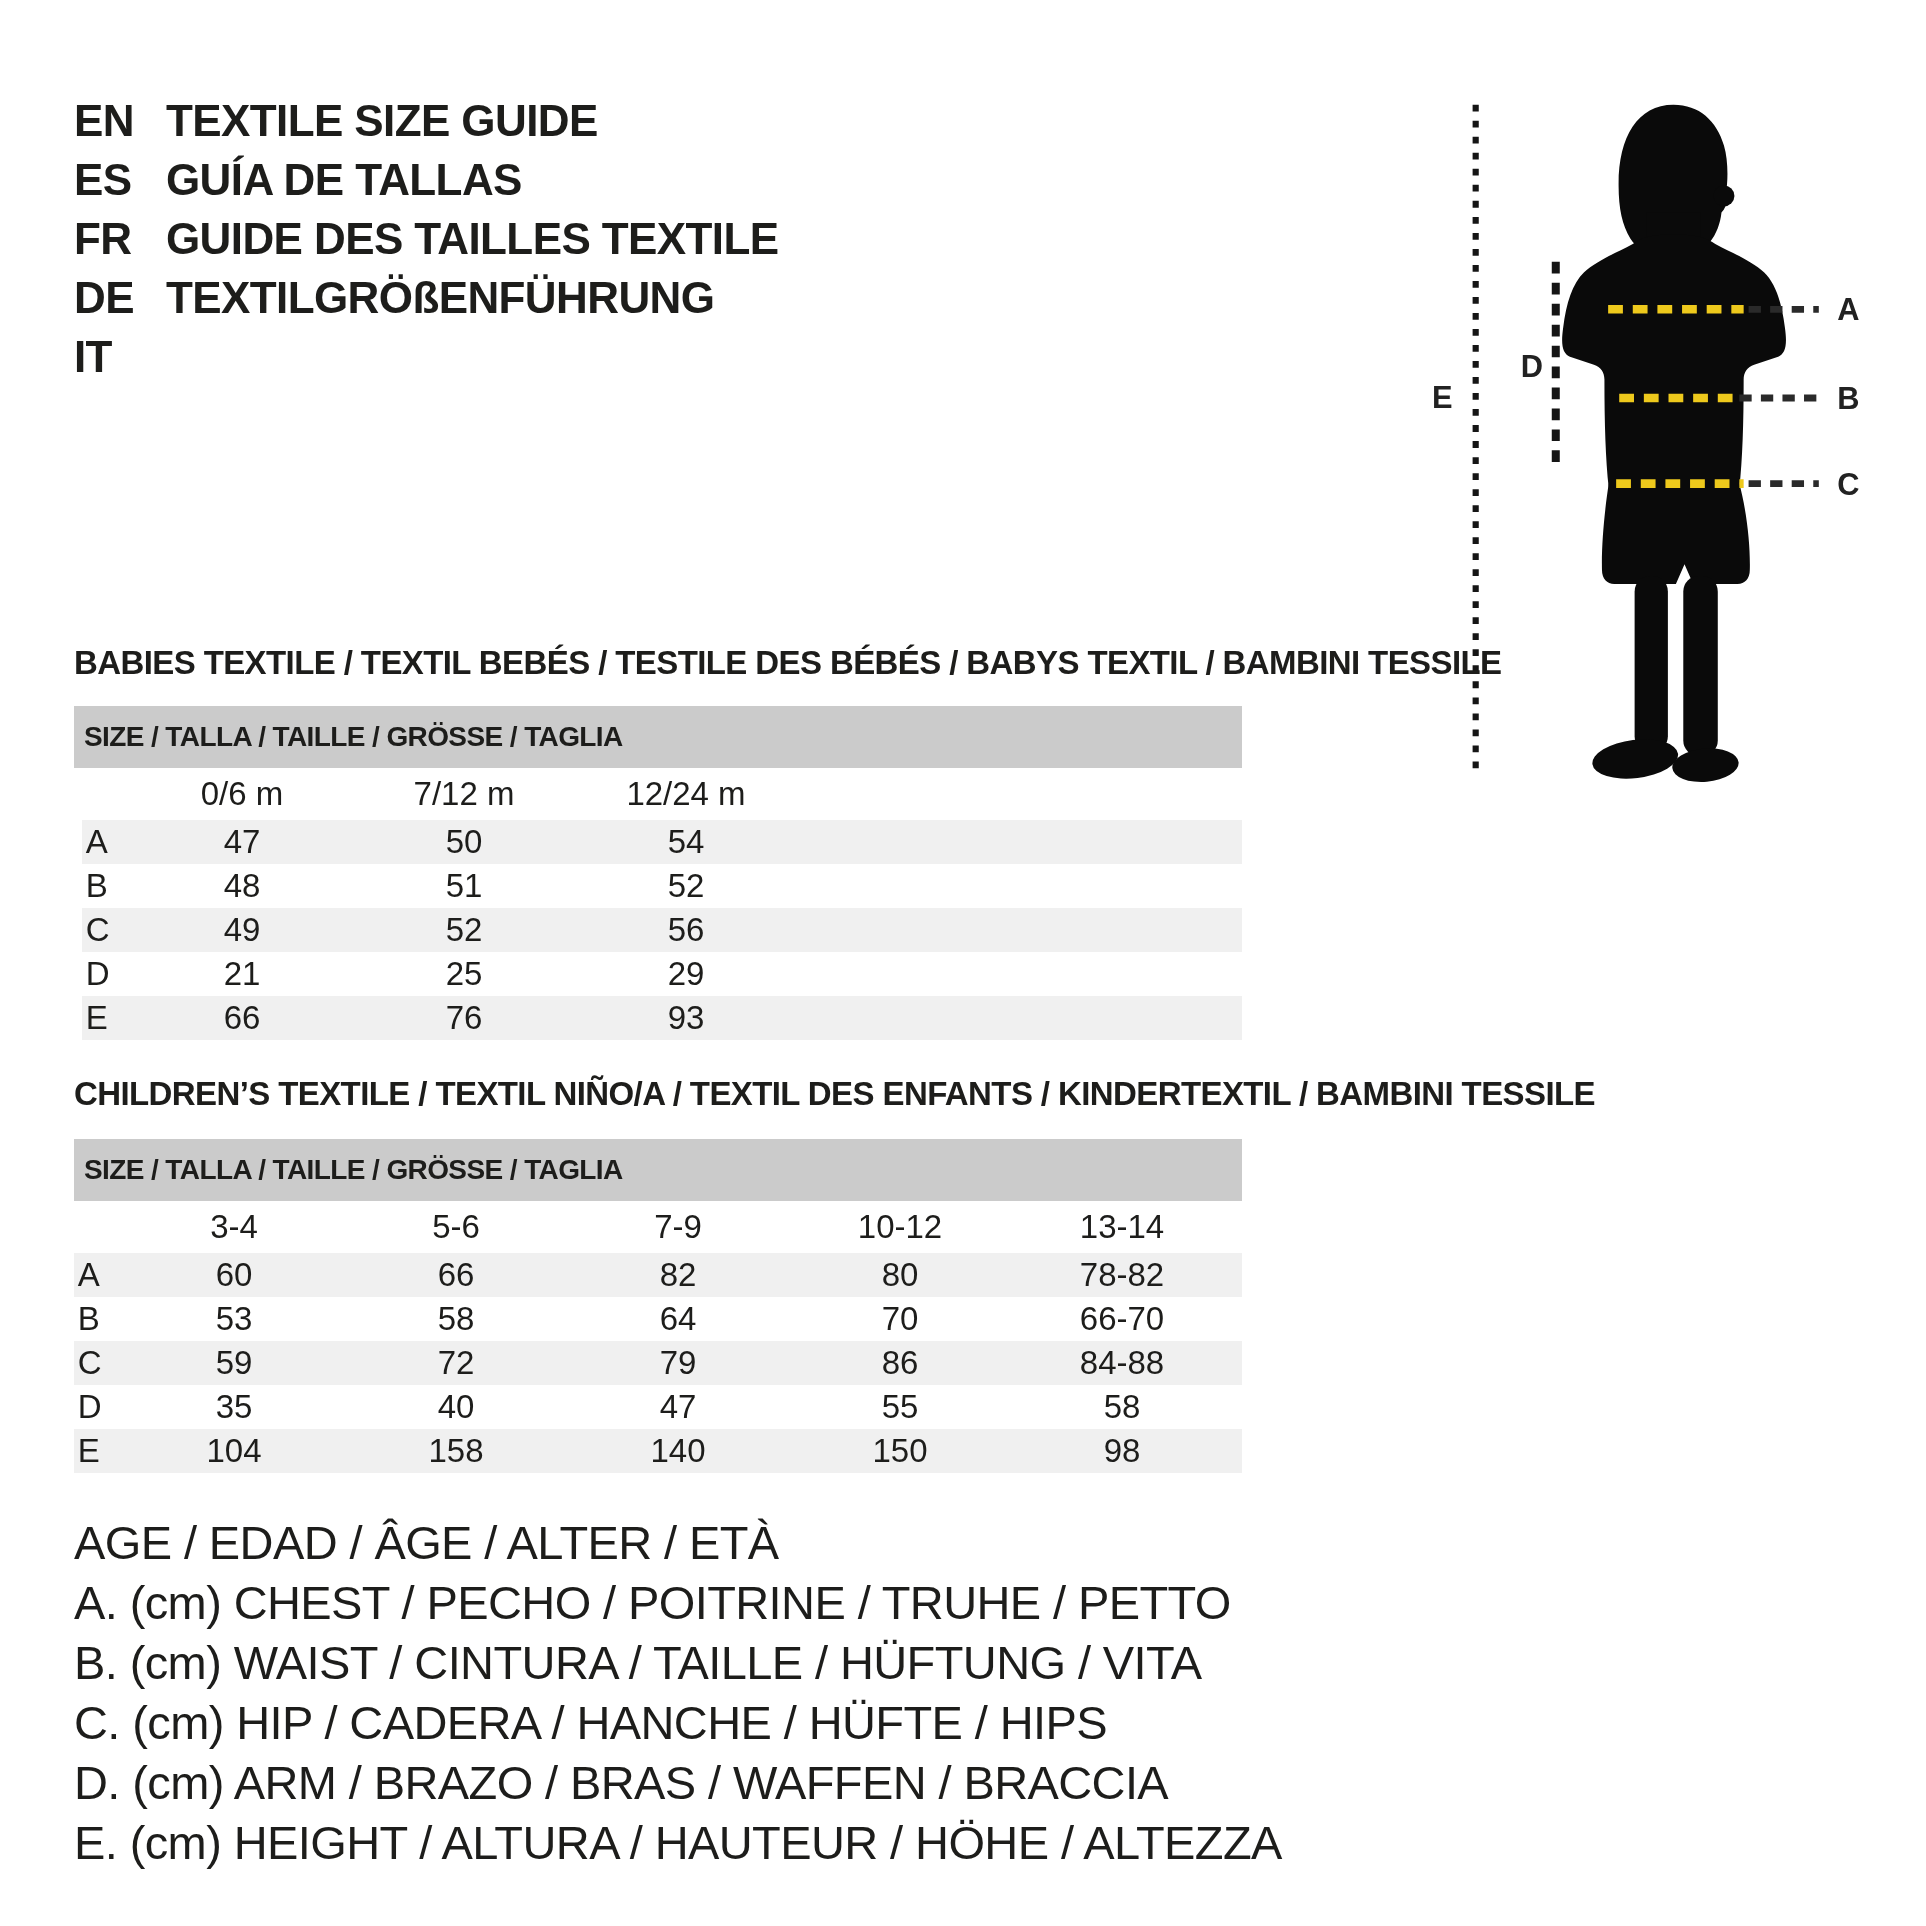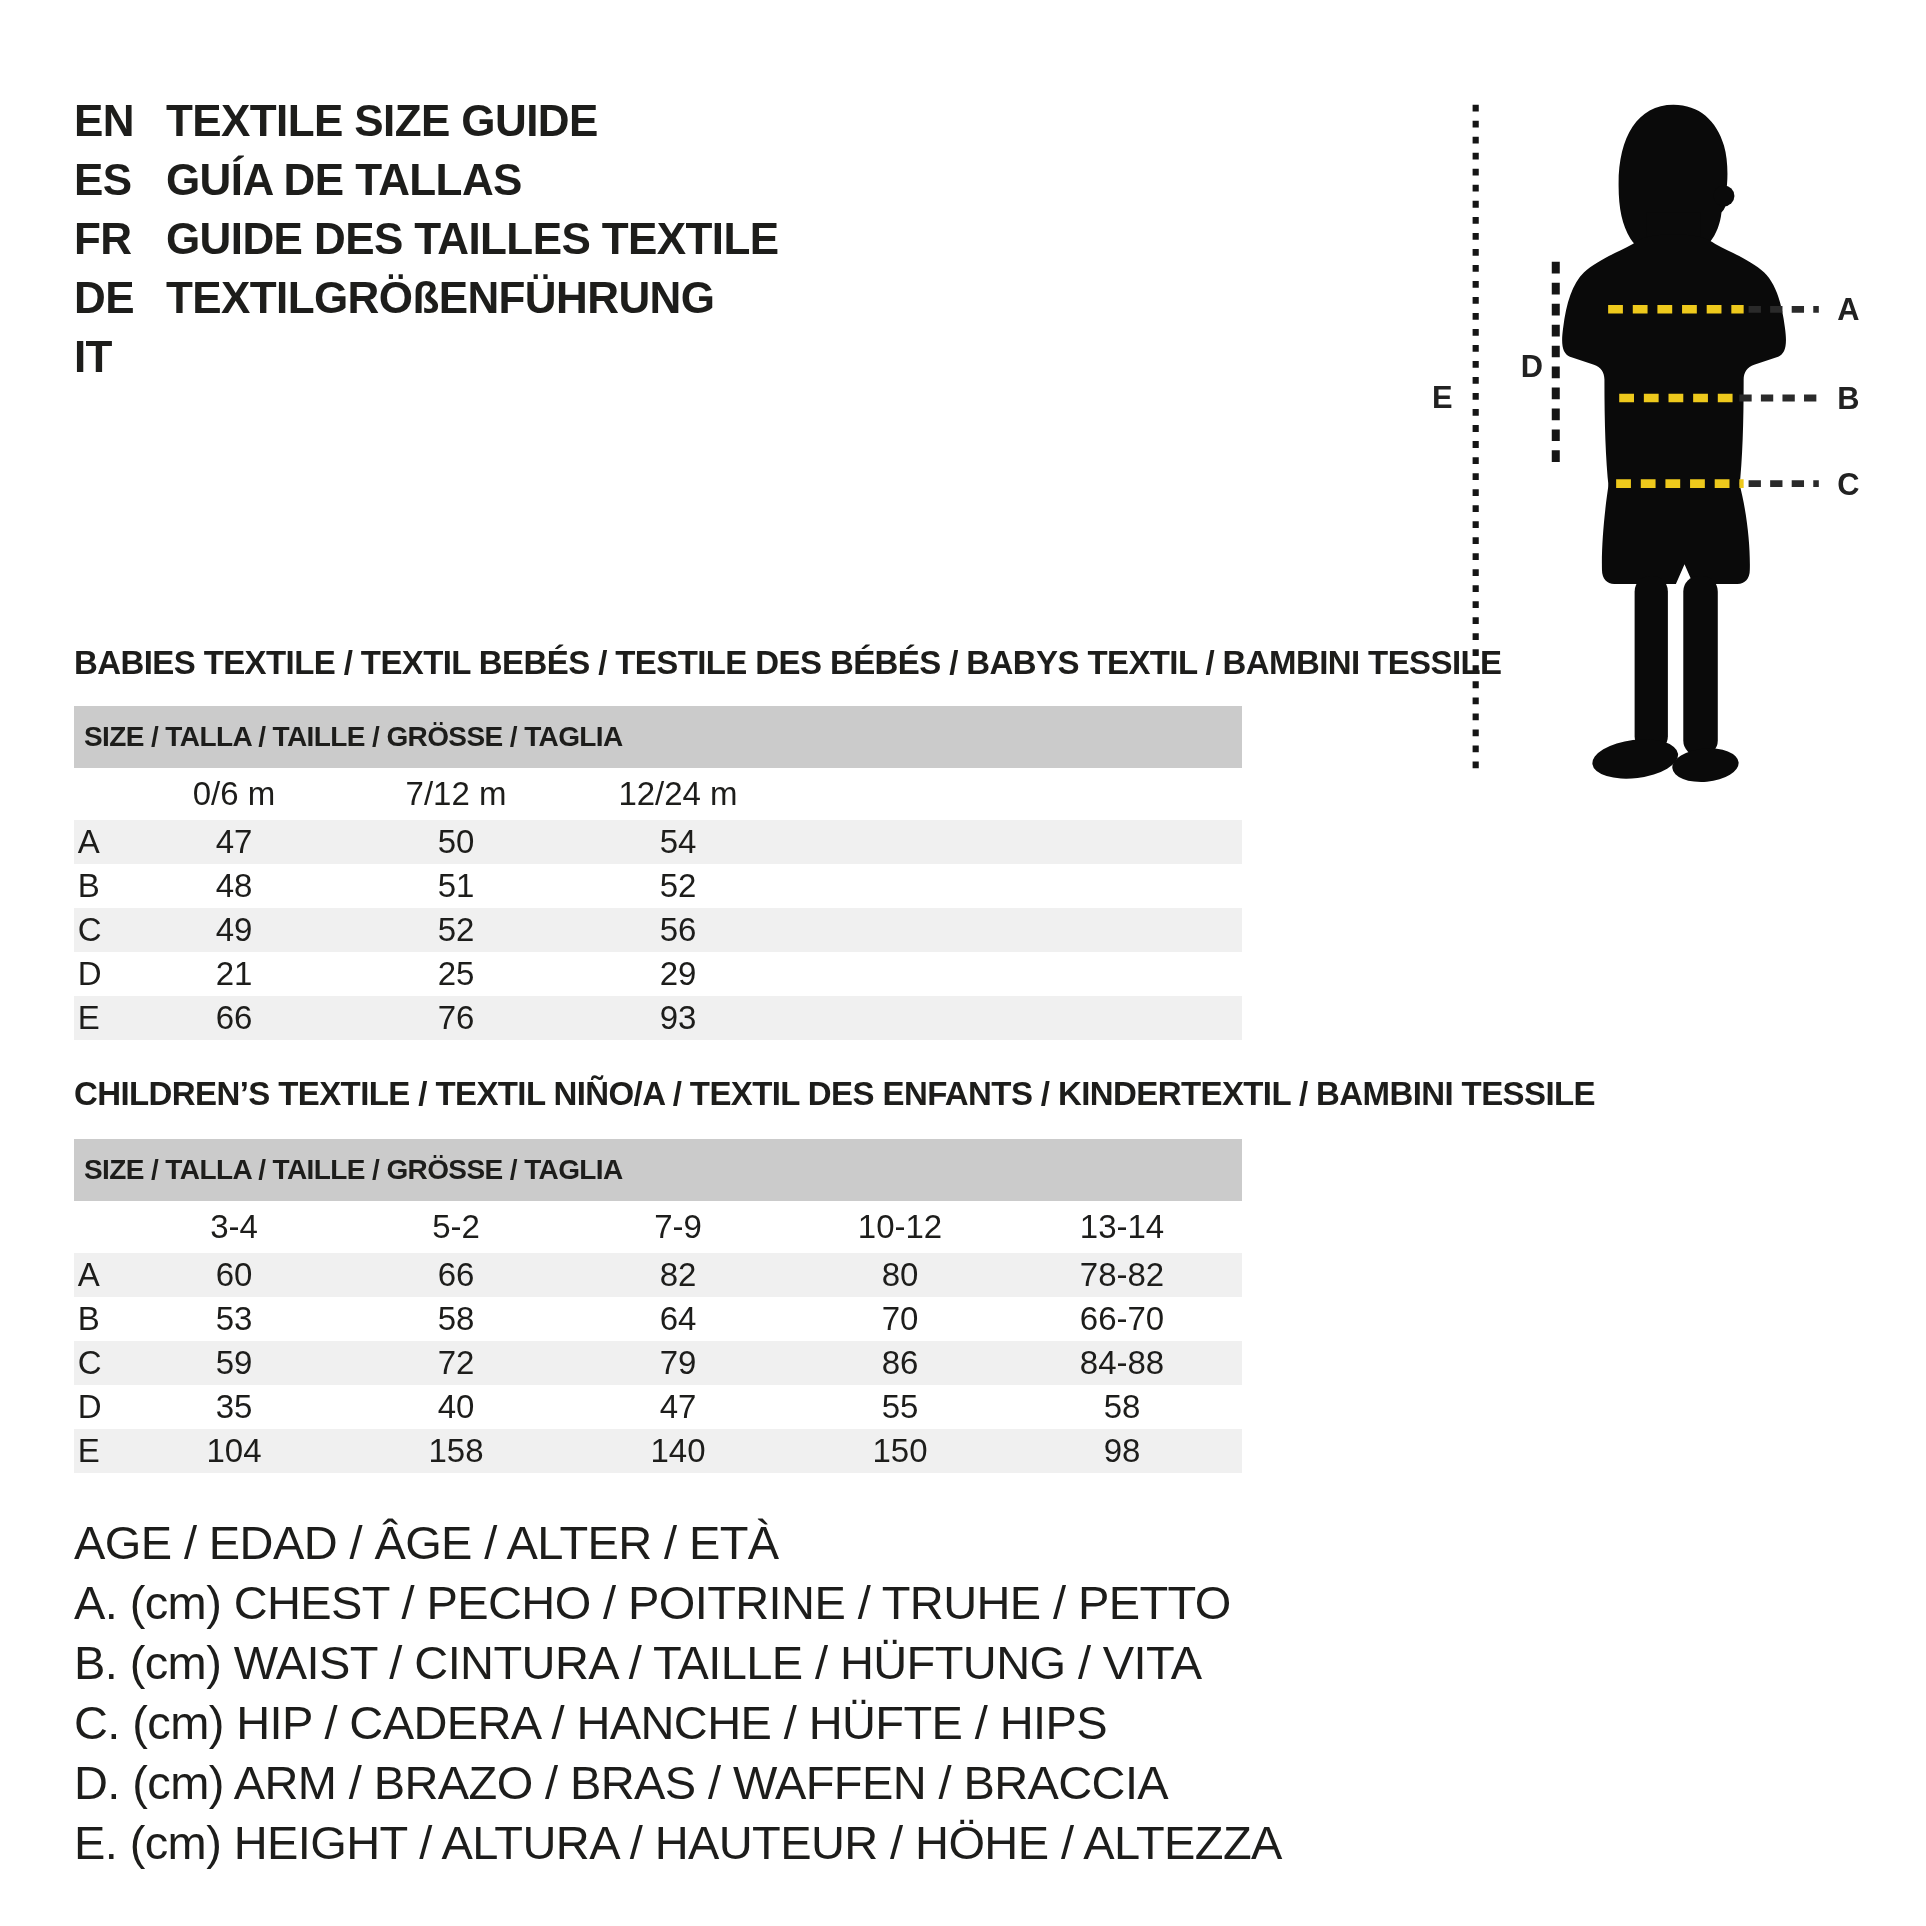--- a/index.html
+++ b/index.html
@@ -82,21 +82,21 @@
     font-size: 28px;
     font-weight: 700;
     letter-spacing: -0.6px;
     white-space: nowrap;
   }
   .grid-row {
     display: grid;
     align-items: center;
     font-size: 33px;
   }
-  .babies-grid   { grid-template-columns: 49px 222px 222px 222px; }
+  .babies-grid   { grid-template-columns: 49px 222px 222px 222px; margin-left: 8px; }
   .children-grid { grid-template-columns: 49px 222px 222px 222px 222px 222px; }
 
   .thead { height: 52px; font-weight: 400; }
   .rows .grid-row { height: 44px; }
   .rows .grid-row:nth-child(odd) { background: #f0f0f0; }
 
   .cell       { text-align: center; }
   .cell.label { text-align: left; padding-left: 3.7px; }
 
   
@@ -249,21 +249,21 @@
   </div>
 </div>
 
 <div class="section-title children-title">CHILDREN’S TEXTILE / TEXTIL NIÑO/A / TEXTIL DES ENFANTS / KINDERTEXTIL / BAMBINI TESSILE</div>
 
 <div class="table-block children-table">
   <div class="size-bar">SIZE / TALLA / TAILLE / GRÖSSE / TAGLIA</div>
   <div class="grid-row children-grid thead">
     <span class="cell label"></span>
     <span class="cell">3-4</span>
-    <span class="cell">5-2</span>
+    <span class="cell">5-6</span>
     <span class="cell">7-9</span>
     <span class="cell">10-12</span>
     <span class="cell">13-14</span>
   </div>
   <div class="rows">
     <div class="grid-row children-grid">
       <span class="cell label">A</span>
       <span class="cell">60</span>
       <span class="cell">66</span>
       <span class="cell">82</span>

